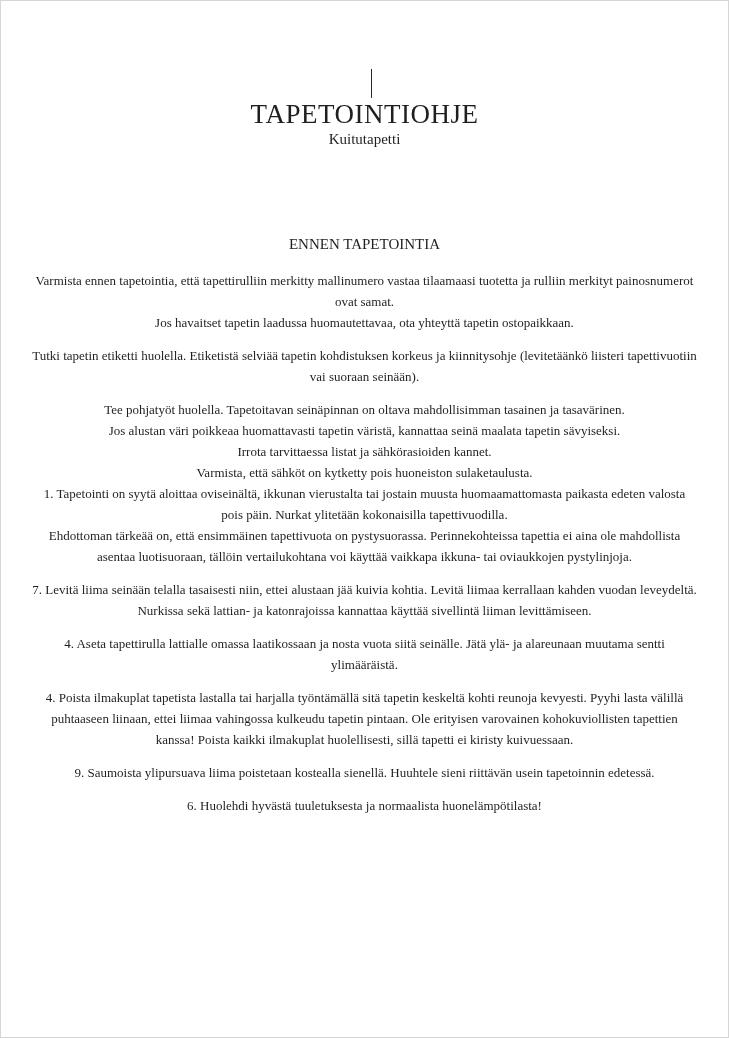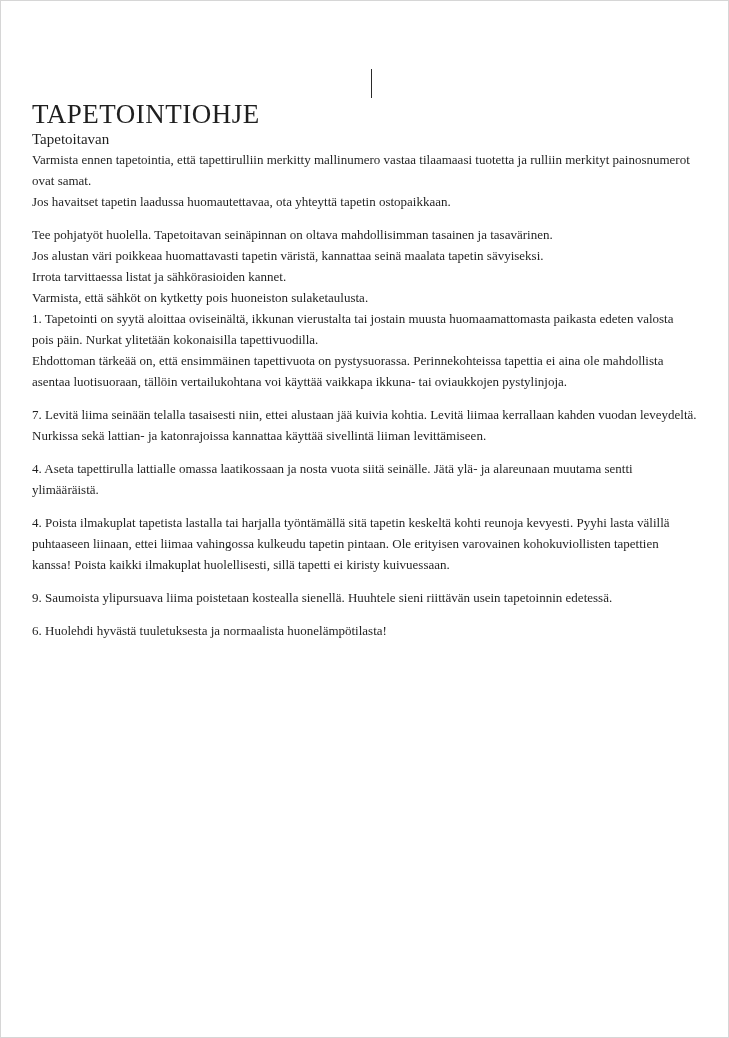--- a/index.html
+++ b/index.html
@@ -9,20 +9,21 @@
     background: #ffffff;
     font-family: "Liberation Serif", "DejaVu Serif", serif;
     color: #1f1f1f;
     overflow: hidden;
     box-sizing: border-box;
     border: 1px solid #d6d6d6;
   }
   .page {
     width: 665px;
     margin: 0 auto;
+    text-align: center;
   }
   .cursor-mark {
     width: 1px;
     height: 29px;
     background: #2a2a2a;
     margin: 68px auto 0 auto;
     position: relative;
     left: 7px;
   }
   .doc-title {
@@ -54,25 +55,27 @@
   .para:last-child { margin-bottom: 0; }
 </style>
 </head>
 <body>
 
 <div class="page">
 
   <div class="cursor-mark"></div>
 
   <h1 class="doc-title">TAPETOINTIOHJE</h1>
-  <div class="doc-subtitle">Tapetoitavan</div>
+  <div class="doc-subtitle">Kuitutapetti</div>
 
   <section class="section-ennen">
+    <h2 class="section-heading">ENNEN TAPETOINTIA</h2>
     <p class="para">Varmista ennen tapetointia, että tapettirulliin merkitty mallinumero vastaa tilaamaasi tuotetta ja rulliin merkityt painosnumerot ovat samat.
 Jos havaitset tapetin laadussa huomautettavaa, ota yhteyttä tapetin ostopaikkaan.</p>
+    <p class="para">Tutki tapetin etiketti huolella. Etiketistä selviää tapetin kohdistuksen korkeus ja kiinnitysohje (levitetäänkö liisteri tapettivuotiin vai suoraan seinään).</p>
     <p class="para">Tee pohjatyöt huolella. Tapetoitavan seinäpinnan on oltava mahdollisimman tasainen ja tasavärinen.
 Jos alustan väri poikkeaa huomattavasti tapetin väristä, kannattaa seinä maalata tapetin sävyiseksi.
 Irrota tarvittaessa listat ja sähkörasioiden kannet.
 Varmista, että sähköt on kytketty pois huoneiston sulaketaulusta.</p>
   </section>
 
   <section class="section-tapetointi">
     <p class="para">1. Tapetointi on syytä aloittaa oviseinältä, ikkunan vierustalta tai jostain muusta huomaamattomasta paikasta edeten valosta pois päin. Nurkat ylitetään kokonaisilla tapettivuodilla.
 Ehdottoman tärkeää on, että ensimmäinen tapettivuota on pystysuorassa. Perinnekohteissa tapettia ei aina ole mahdollista asentaa luotisuoraan, tällöin vertailukohtana voi käyttää vaikkapa ikkuna- tai oviaukkojen pystylinjoja.</p>
     <p class="para">7. Levitä liima seinään telalla tasaisesti niin, ettei alustaan jää kuivia kohtia. Levitä liimaa kerrallaan kahden vuodan leveydeltä. Nurkissa sekä lattian- ja katonrajoissa kannattaa käyttää sivellintä liiman levittämiseen.</p>

